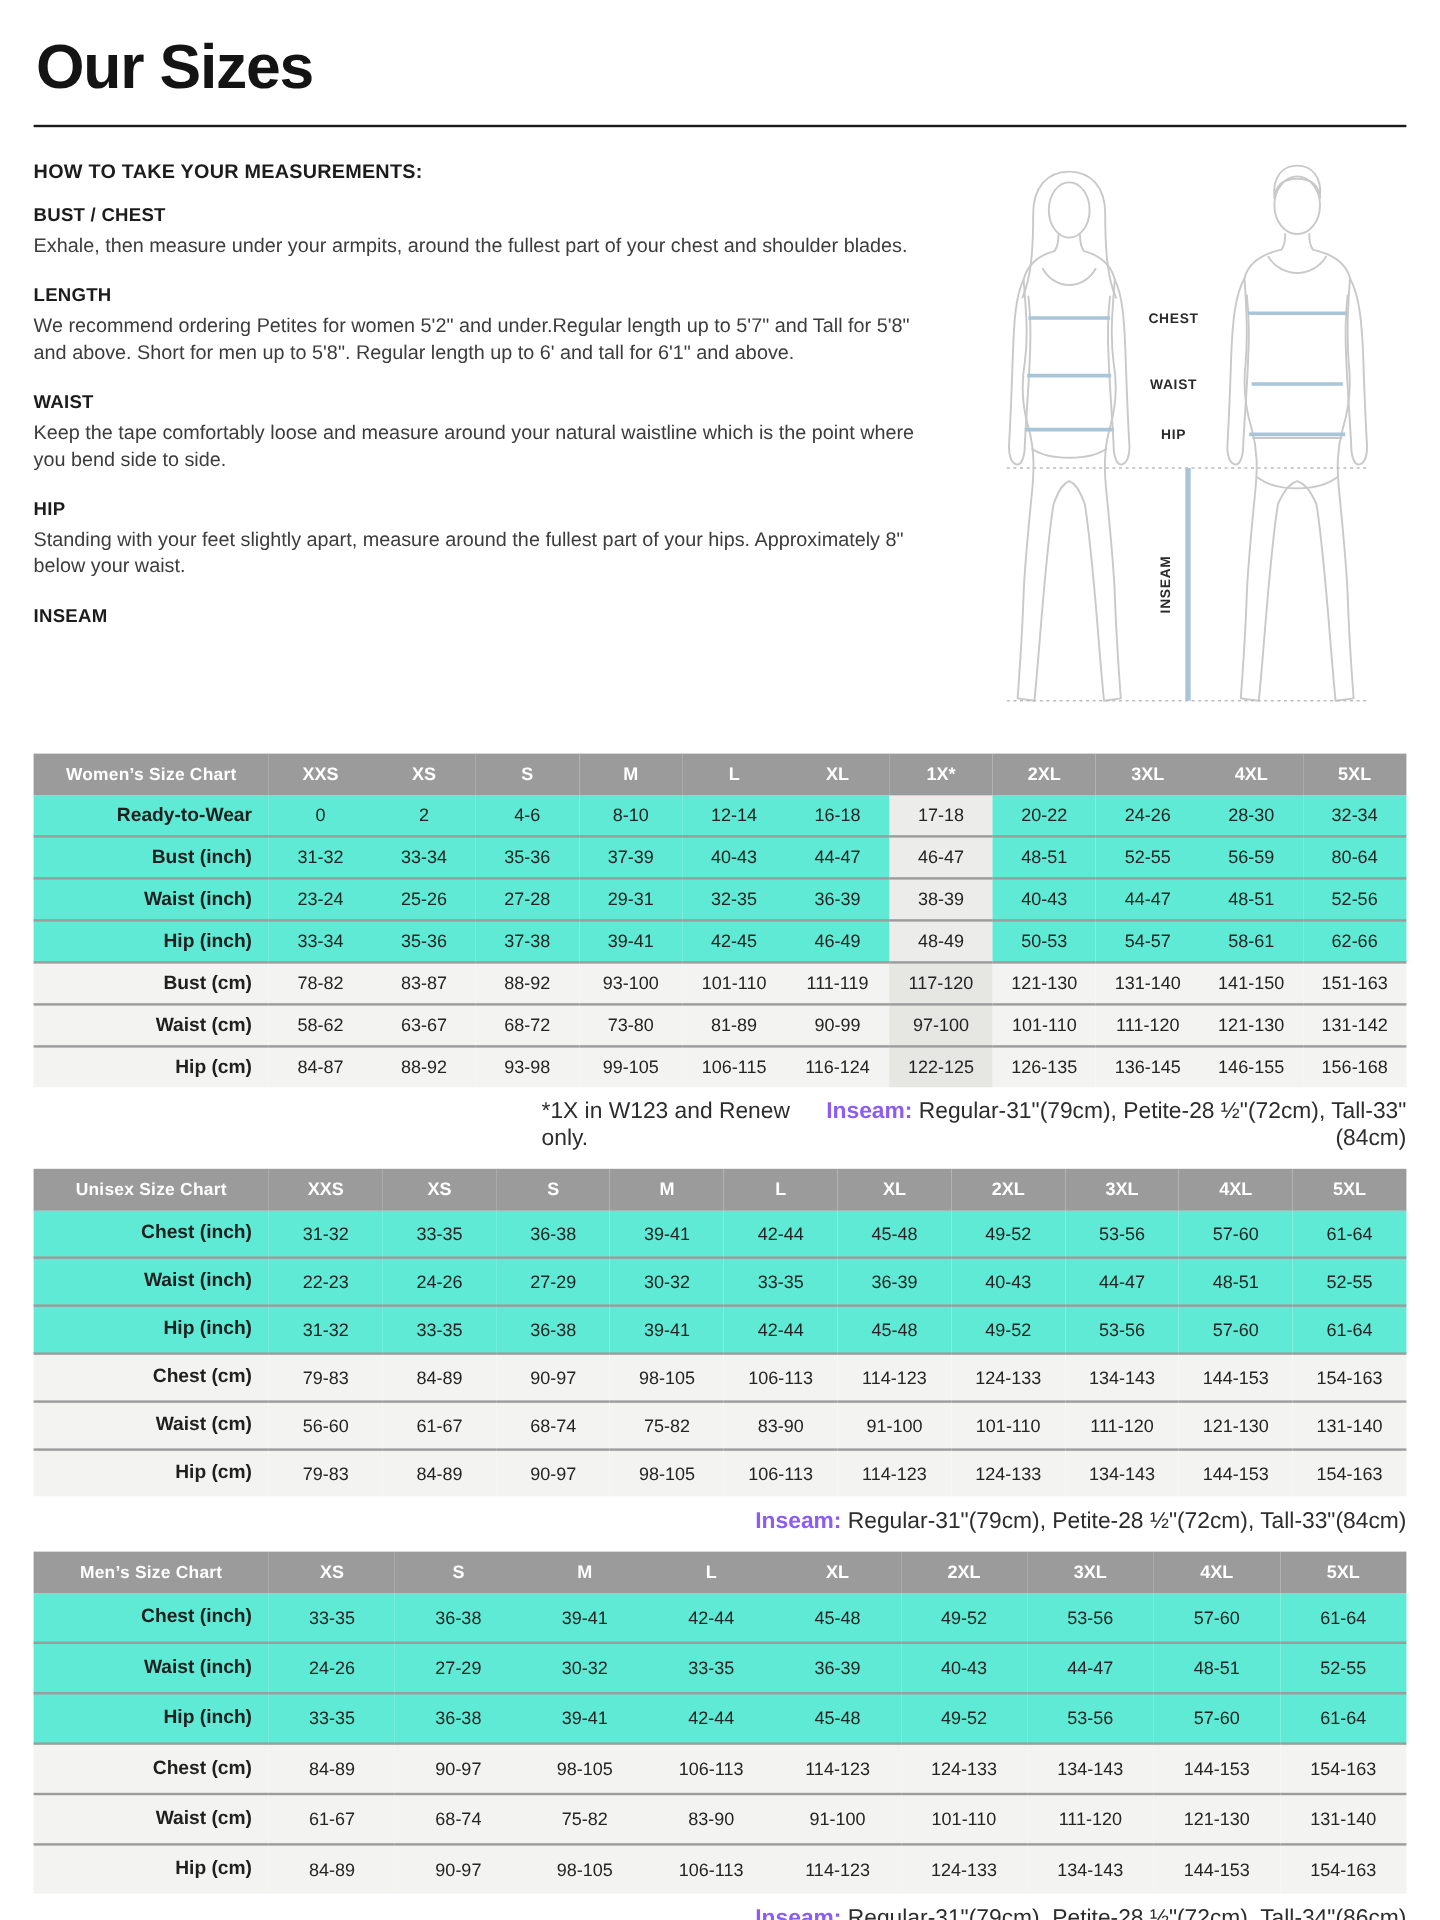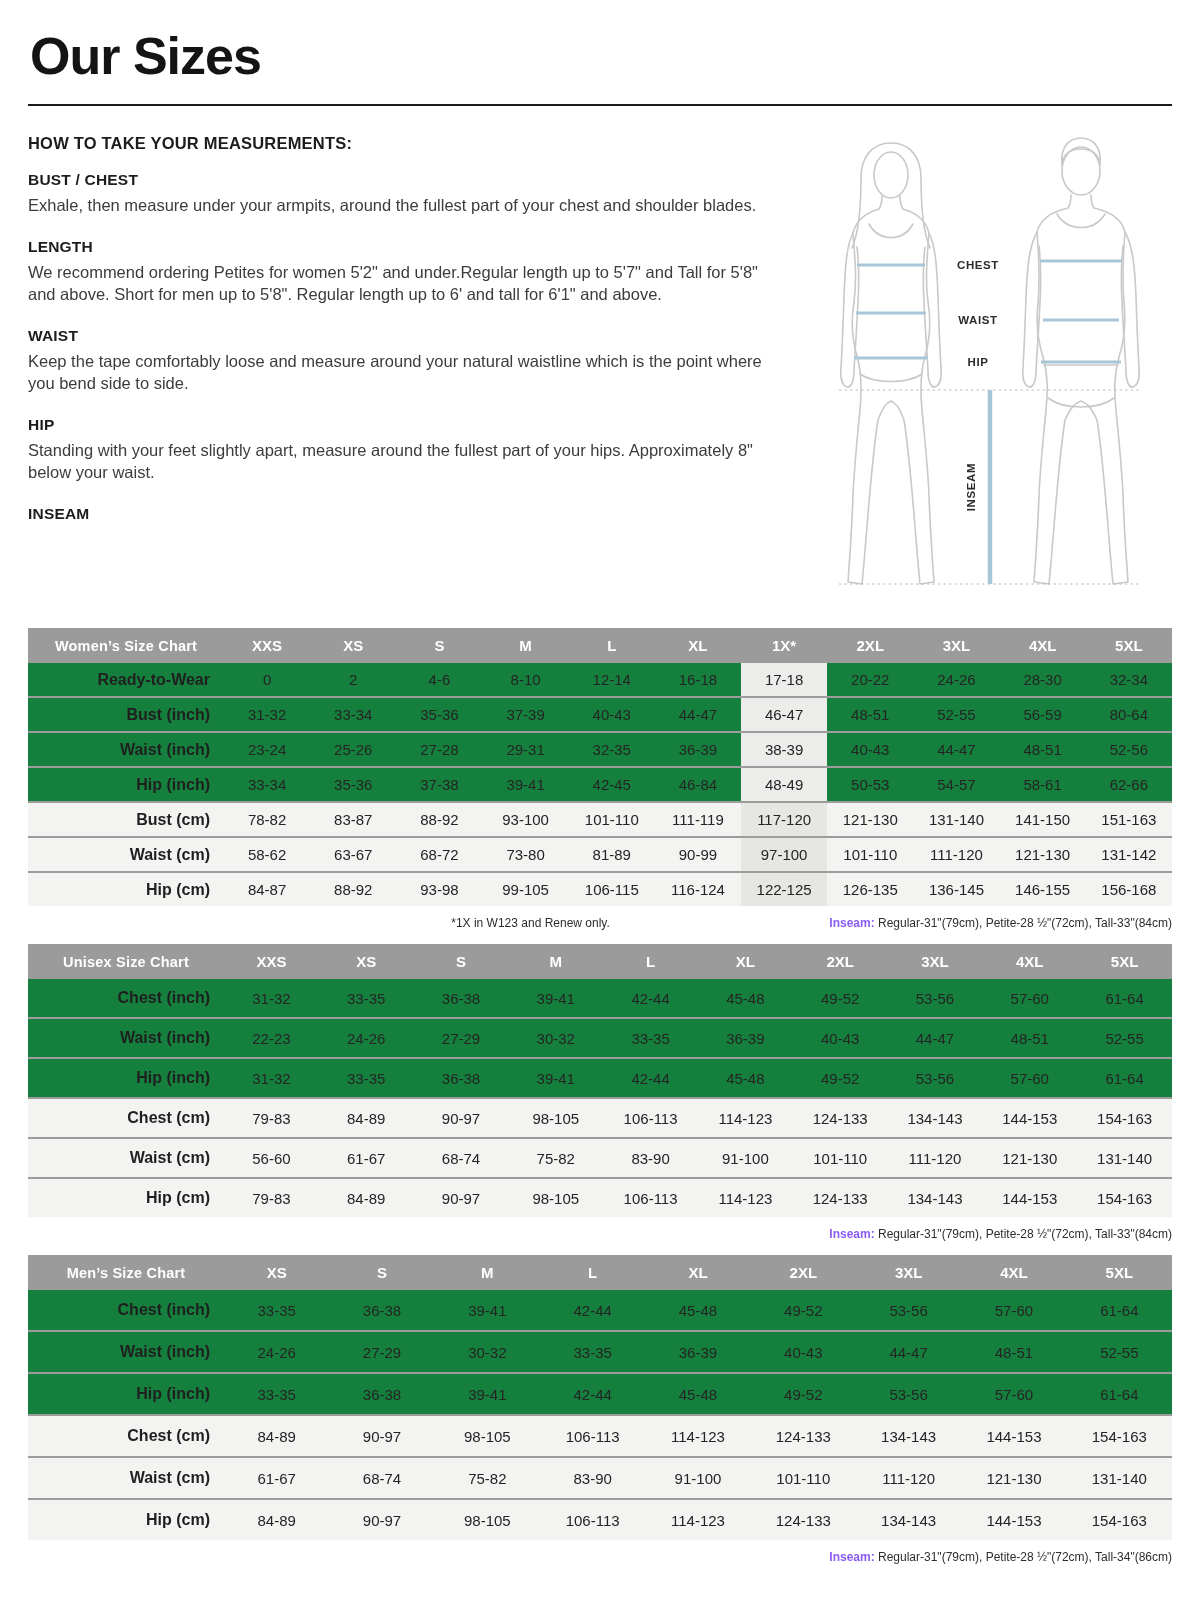--- a/index.html
+++ b/index.html
@@ -44,35 +44,35 @@
     fill:#2b2b2b;letter-spacing:.6px;
   }
   
   .table-block{margin-top:14px;}
   table.size-table{width:100%;border-collapse:collapse;table-layout:fixed;}
   table.size-table thead th{
     background:var(--header-gray);color:#ffffff;font-weight:700;font-size:15px;
     padding:9px 2px;
   }
   table.size-table thead th.t-title{width:196px;font-size:14.5px;letter-spacing:.2px;}
-  table.size-table tbody tr{border-bottom:2px solid #9c9c9c;background:#15803d;}
+  table.size-table tbody tr{border-bottom:2px solid #9c9c9c;background:#5eead4;}
   table.size-table tbody tr:last-child{border-bottom:none;}
   table.size-table tbody tr.shaded{background:var(--row-shade);padding-left:16px;}
   table.size-table tbody th.row-label{
     text-align:right;padding-right:14px;font-size:16px;font-weight:700;color:var(--text-dark);
   }
   table.size-table tbody td{
     text-align:center;font-size:15px;color:#242424;padding:8px 0;
   }
   table.size-table tbody td.hl{background:var(--column-highlight);}
   table.size-table tbody tr.shaded td.hl{background:var(--column-highlight-shaded);text-align:center;}
   .t-unisex tbody td, .t-unisex tbody th.row-label{padding-top:10px;padding-bottom:10px;}
   .t-mens tbody td, .t-mens tbody th.row-label{padding-top:11px;padding-bottom:11px;}
   .footnote-row{
-    display:flex;align-items:baseline;margin:10px 0 6px 0;font-size:12px;color:#2d2d2d;
+    display:flex;align-items:baseline;margin:10px 0 6px 0;font-size:19px;color:#2d2d2d;
   }
   .footnote-left{margin-left:37%;}
   .footnote-right{margin-left:auto;text-align:right;}
   .footnote-right b{font-weight:700;color:#8b5cf6;}
 </style>
 </head>
 <body>
 
 <div class="page">
 
@@ -206,21 +206,21 @@
             <td>48-51</td>
             <td>52-56</td>
           </tr>
           <tr>
             <th class="row-label">Hip (inch)</th>
             <td>33-34</td>
             <td>35-36</td>
             <td>37-38</td>
             <td>39-41</td>
             <td>42-45</td>
-            <td>46-84</td>
+            <td>46-49</td>
             <td class="hl">48-49</td>
             <td>50-53</td>
             <td>54-57</td>
             <td>58-61</td>
             <td>62-66</td>
           </tr>
           <tr class="shaded">
             <th class="row-label">Bust (cm)</th>
             <td>78-82</td>
             <td>83-87</td>

